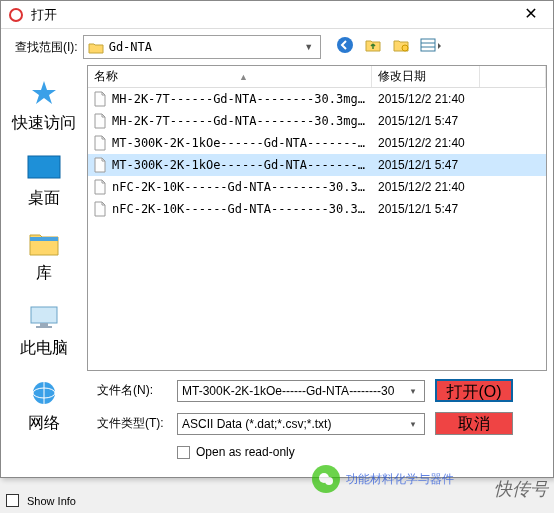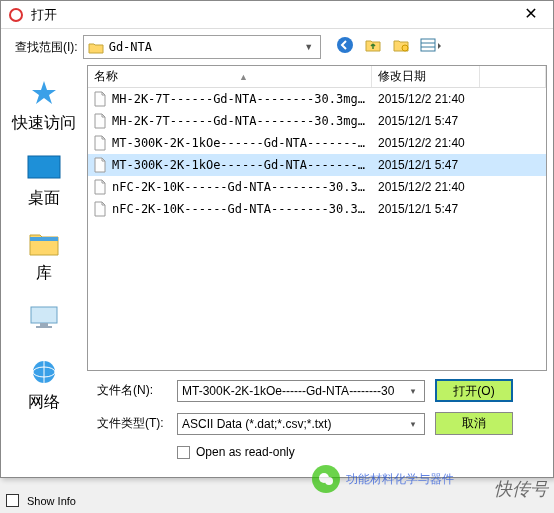--- a/index.html
+++ b/index.html
@@ -38,21 +38,21 @@
 .ficon svg { width:16px; height:16px; }
 .fl-row .fname { width: 260px; overflow:hidden; text-overflow: ellipsis; font-family: monospace; font-size: 12px; }
 .fl-row .fdate { width: 108px; padding-left:6px; overflow:hidden; }
 
 .bottom { padding: 8px 16px 6px 96px; }
 .form-row { display:flex; align-items:center; margin-bottom: 10px; }
 .form-row .flbl { font-size:12px; width: 80px; }
 .form-row .combo { flex:1; display:flex; border:1px solid #888; height:22px; align-items:center; font-family: monospace; font-size:12px; padding:0 4px; margin-right: 10px; max-width: 248px; }
 .form-row .combo .ctxt { flex:1; overflow:hidden; white-space:nowrap; }
 .form-row .combo .dd { width:14px; text-align:center; font-size:9px; color:#555; }
-.form-row .btn { width: 78px; height:23px; border:1px solid #888; background:#bef264; font-size:12px; text-align:center; line-height:21px; cursor:pointer; }
+.form-row .btn { width: 78px; height:23px; border:1px solid #888; background:#ef4444; font-size:16px; text-align:center; line-height:21px; cursor:pointer; }
 .openbtn { border:2px solid #0a64a4 !important; background:#e1e1e1; }
 .readonly-row { padding-left: 80px; display:flex; align-items:center; font-size:12px; font-family: monospace; }
 .readonly-row .chk { width:13px; height:13px; border:1px solid #888; margin-right:6px; background:#fff; }
 
 .footer { position:absolute; left:6px; bottom:6px; display:flex; align-items:center; font-size:11px; gap:8px; }
 .footer .chk { width:13px; height:13px; border:1px solid #333; background:#fff; }
 
 .watermark { position:absolute; right:6px; bottom:12px; opacity:0.55; font-size:18px; font-style:italic; pointer-events:none; }
 .wechat-overlay { position:absolute; right:100px; bottom:20px; display:flex; align-items:center; gap:6px; opacity:0.7; pointer-events:none; }
 .wechat-overlay .wc-icon { width:28px; height:28px; border-radius:50%; background:#2dc100; display:flex; align-items:center; justify-content:center; }
@@ -132,20 +132,21 @@
         <div>库</div>
       </div>
       <div class="place">
         <div class="picon">
             <svg width="32" height="28" viewBox="0 0 32 28">
               <rect x="3" y="3" width="26" height="16" fill="#cfe8f7" stroke="#6aa3c7"></rect>
               <rect x="12" y="19" width="8" height="3" fill="#9ab"></rect>
               <rect x="8" y="22" width="16" height="2" fill="#9ab"></rect>
             </svg>
           </div>
+        <div>此电脑</div>
       </div>
       <div class="place">
         <div class="picon">
             <svg width="30" height="30" viewBox="0 0 30 30">
               <circle cx="15" cy="15" r="11" fill="#3aa0e8"></circle>
               <ellipse cx="15" cy="15" rx="11" ry="5" fill="none" stroke="#fff"></ellipse>
               <line x1="15" y1="4" x2="15" y2="26" stroke="#fff"></line>
             </svg>
           </div>
         <div>网络</div>

